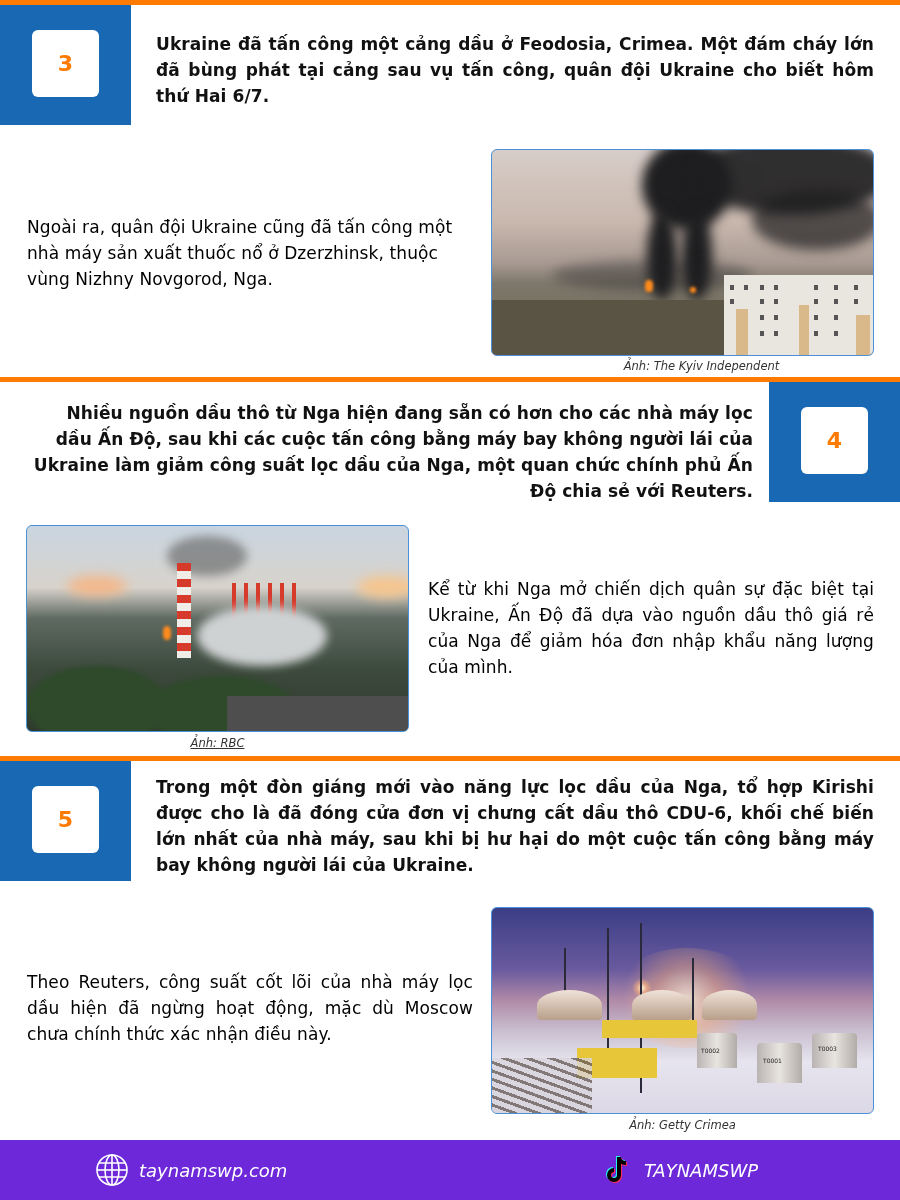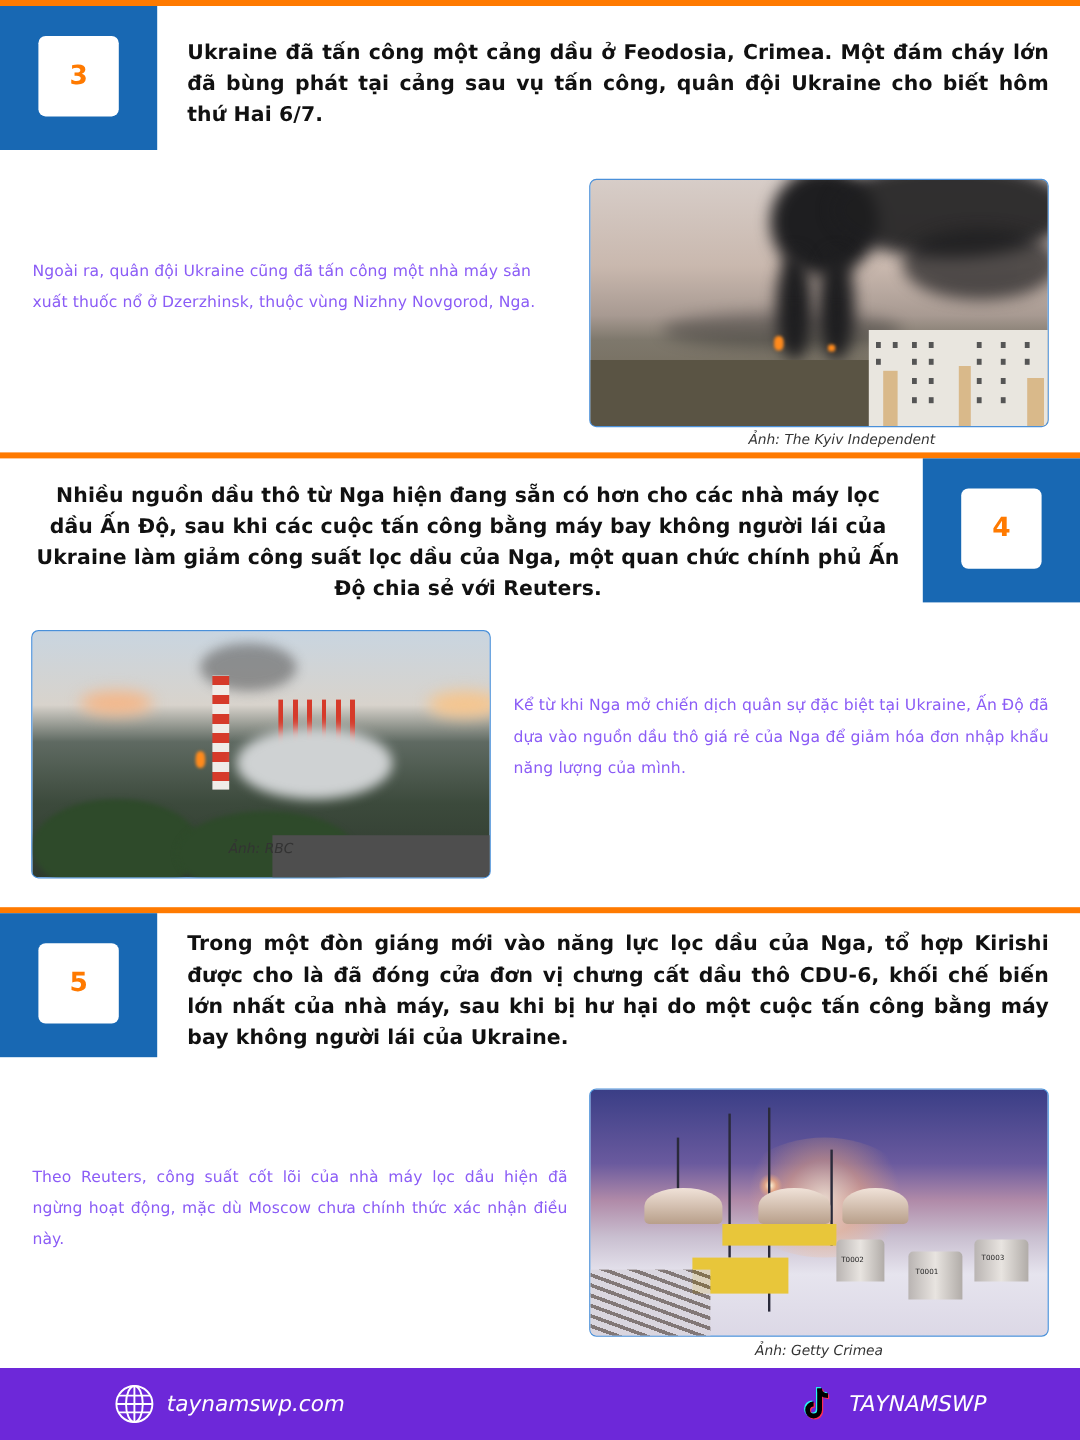--- a/index.html
+++ b/index.html
@@ -7,21 +7,21 @@
   body { position: relative; font-family: "DejaVu Sans", "Liberation Sans", sans-serif; color: #1a1a1a; }
 
   .orange-bar { position: absolute; left: 0; width: 900px; height: 5px; background: #ff7a00; }
 
   .num-box { position: absolute; width: 131px; height: 120px; background: #1868b3; }
   .num-card { position: absolute; left: 32px; top: 25px; width: 67px; height: 67px; background: #ffffff; border-radius: 6px;
               display: flex; align-items: center; justify-content: center;
               color: #ff7a00; font-weight: bold; font-size: 22px; font-family: "DejaVu Sans", sans-serif; }
 
   .headline { position: absolute; font-weight: bold; font-size: 17px; line-height: 26px; color: #111; text-align: justify; letter-spacing: 0.1px; }
-  .body-text { position: absolute; font-size: 13px; line-height: 26px; color: #8b5cf6; text-align: justify; letter-spacing: 0.1px; }
+  .body-text { position: absolute; font-size: 17px; line-height: 26px; color: #000000; text-align: justify; letter-spacing: 0.1px; }
 
   .photo { position: absolute; border: 1.5px solid #4a90d9; border-radius: 6px; overflow: hidden; }
   .caption { position: absolute; font-style: italic; font-size: 11.5px; color: #333; text-align: center; }
 
   
   .photo1 { background: linear-gradient(180deg, #d7cdc8 0%, #c9b8ae 35%, #a89a92 55%, #7e786c 65%, #6c6250 100%); }
   .smoke { position: absolute; background: #1e1e20; border-radius: 50%; filter: blur(6px); }
   .fire { position: absolute; background: #ff8a1c; border-radius: 40%; filter: blur(1.5px); }
   .bldg { position: absolute; background: #e9e6df; }
   .bldg-win { position: absolute; width: 4px; height: 5px; background: #555; }
@@ -92,35 +92,35 @@
     <div class="bldg-win" style="left:90px; top:56px;"></div>
       <div class="bldg-win" style="left:110px; top:56px;"></div>
   </div>
 </div>
 <div class="caption" style="left:510px; top:359px; width:383px;">Ảnh: The Kyiv Independent</div>
 
 <div class="orange-bar" style="top:377px;"></div>
 <div class="num-box" style="left:769px; top:382px;">
   <div class="num-card">4</div>
 </div>
-<div class="headline" style="left:27px; top:400px; width:726px; text-align:center;">Nhiều nguồn dầu thô từ Nga hiện đang sẵn có hơn cho các nhà máy lọc dầu Ấn Độ, sau khi các cuộc tấn công bằng máy bay không người lái của Ukraine làm giảm công suất lọc dầu của Nga, một quan chức chính phủ Ấn Độ chia sẻ với Reuters.</div>
+<div class="headline" style="left:27px; top:400px; width:726px; text-align:right;">Nhiều nguồn dầu thô từ Nga hiện đang sẵn có hơn cho các nhà máy lọc dầu Ấn Độ, sau khi các cuộc tấn công bằng máy bay không người lái của Ukraine làm giảm công suất lọc dầu của Nga, một quan chức chính phủ Ấn Độ chia sẻ với Reuters.</div>
 
 <div class="photo photo2" style="left:26px; top:525px; width:383px; height:207px;">
   <div style="position:absolute; left:40px; top:50px; width:60px; height:20px; background:#f3b78a; border-radius:50%; filter:blur(6px);"></div>
   <div style="position:absolute; left:330px; top:50px; width:60px; height:22px; background:#f5c58e; border-radius:50%; filter:blur(6px);"></div>
   <div class="steam" style="left:140px; top:10px; width:80px; height:40px; background:#5e5e5e; opacity:0.6;"></div>
   <div class="chimney" style="left:150px; top:37px; width:14px; height:95px;"></div>
   <div class="fire" style="left:136px; top:100px; width:8px; height:14px;"></div>
   <div style="position:absolute; left:205px; top:57px; width:70px; height:40px; background:repeating-linear-gradient(90deg, #d63a2a 0 4px, transparent 4px 12px);"></div>
   <div class="steam" style="left:170px; top:80px; width:130px; height:60px;"></div>
   <div class="tree" style="left:0px; top:140px; width:140px; height:80px;"></div>
   <div class="tree" style="left:120px; top:150px; width:150px; height:70px;"></div>
   <div style="position:absolute; left:200px; top:170px; width:183px; height:37px; background:#4e4e4e;"></div>
 </div>
-<div class="caption" style="left:26px; top:700px; width:383px;">Ảnh: RBC</div>
+<div class="caption" style="left:26px; top:736px; width:383px;text-decoration:underline;">Ảnh: RBC</div>
 
 <div class="body-text" style="left:428px; top:576px; width:446px;">Kể từ khi Nga mở chiến dịch quân sự đặc biệt tại Ukraine, Ấn Độ đã dựa vào nguồn dầu thô giá rẻ của Nga để giảm hóa đơn nhập khẩu năng lượng của mình.</div>
 
 <div class="orange-bar" style="top:756px;"></div>
 <div class="num-box" style="left:0; top:761px;">
   <div class="num-card">5</div>
 </div>
 <div class="headline" style="left:156px; top:774px; width:718px;">Trong một đòn giáng mới vào năng lực lọc dầu của Nga, tổ hợp Kirishi được cho là đã đóng cửa đơn vị chưng cất dầu thô CDU-6, khối chế biến lớn nhất của nhà máy, sau khi bị hư hại do một cuộc tấn công bằng máy bay không người lái của Ukraine.</div>
 
 <div class="body-text" style="left:27px; top:969px; width:446px;">Theo Reuters, công suất cốt lõi của nhà máy lọc dầu hiện đã ngừng hoạt động, mặc dù Moscow chưa chính thức xác nhận điều này.</div>
@@ -156,21 +156,21 @@
       <svg width="34" height="34" viewBox="0 0 34 34" fill="none" stroke="#ffffff" stroke-width="1.6">
         <circle cx="17" cy="17" r="15"></circle>
         <ellipse cx="17" cy="17" rx="7" ry="15"></ellipse>
         <line x1="17" y1="2" x2="17" y2="32"></line>
         <line x1="2" y1="17" x2="32" y2="17"></line>
         <path d="M4 10 H30 M4 24 H30"></path>
       </svg>
     </span>
     <span>taynamswp.com</span>
   </div>
-  <div class="footer-item" style="left:664px;text-align:right;">
+  <div class="footer-item" style="left:600px;text-align:right;">
     <span class="ico">
       <svg width="34" height="34" viewBox="0 0 34 34">
         <path d="M19 4 V22 A5 5 0 1 1 14 17" fill="none" stroke="#25f4ee" stroke-width="4" transform="translate(-1,-1)"></path>
         <path d="M19 4 C19 8 22 10 26 10" fill="none" stroke="#25f4ee" stroke-width="4" transform="translate(-1,-1)"></path>
         <path d="M19 4 V22 A5 5 0 1 1 14 17" fill="none" stroke="#fe2c55" stroke-width="4" transform="translate(1,1)"></path>
         <path d="M19 4 C19 8 22 10 26 10" fill="none" stroke="#fe2c55" stroke-width="4" transform="translate(1,1)"></path>
         <path d="M19 4 V22 A5 5 0 1 1 14 17" fill="none" stroke="#000000" stroke-width="4"></path>
         <path d="M19 4 C19 8 22 10 26 10" fill="none" stroke="#000000" stroke-width="4"></path>
       </svg>
     </span>

